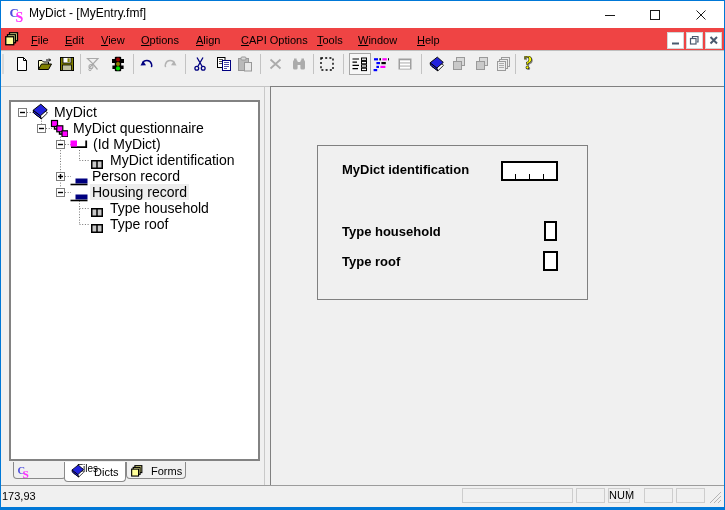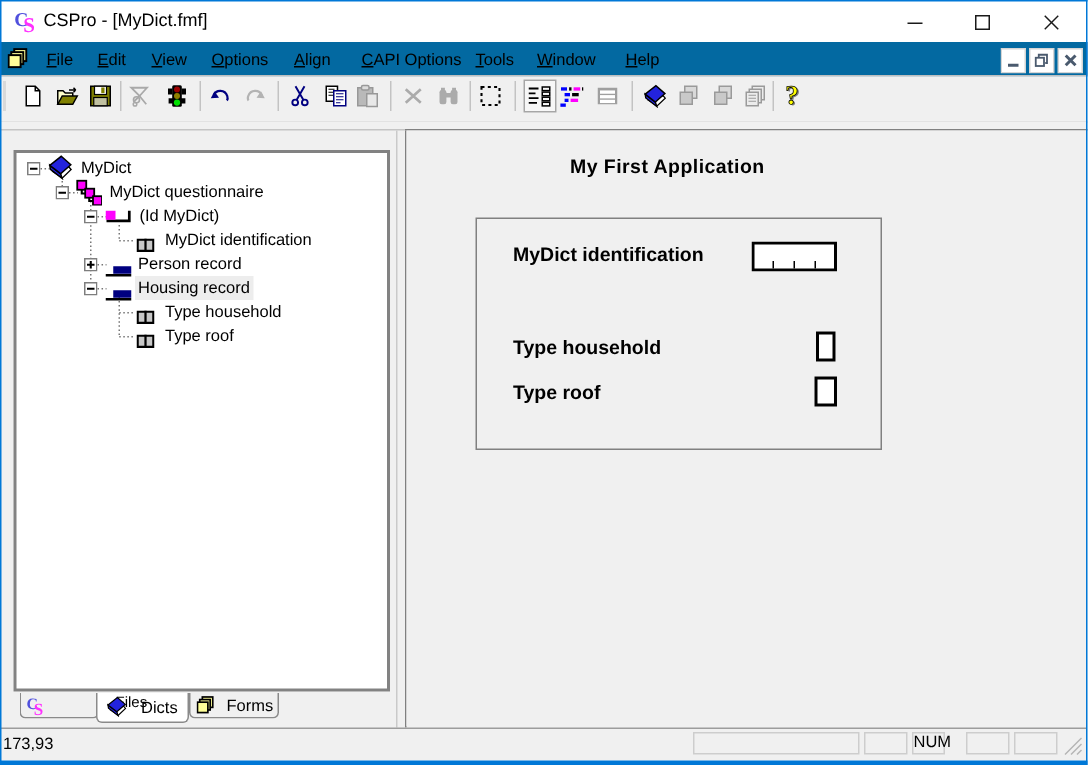--- a/index.html
+++ b/index.html
@@ -3,50 +3,50 @@
 <meta charset="utf-8">
 <style>
   html,body{margin:0;padding:0;}
   body{width:725px;height:510px;overflow:hidden;font-family:"Liberation Sans",sans-serif;}
   #win{position:absolute;left:0;top:0;width:725px;height:510px;background:#fff;}
   .abs{position:absolute;}
   
   #titlebar{position:absolute;left:0;top:1px;width:725px;height:27px;background:#fff;}
   #titletxt{position:absolute;left:29px;top:5px;font-size:12px;color:#000;}
   
-  #menubar{position:absolute;left:0;top:28px;width:725px;height:22px;background:#0369a1;border-bottom:1px solid #bfbfbf;}
+  #menubar{position:absolute;left:0;top:28px;width:725px;height:22px;background:#ef4444;border-bottom:1px solid #bfbfbf;}
   .mi{position:absolute;top:6px;font-size:11px;color:#000;}
   
   #toolbar{position:absolute;left:0;top:51px;width:725px;height:30px;background:#f0f0f0;border-bottom:1px solid #b9b9b9;}
   .tbtn{position:absolute;top:5px;width:16px;height:16px;}
   .tsep{position:absolute;top:3px;width:1px;height:20px;background:#c3c3c3;}
   
   #main{position:absolute;left:0;top:81px;width:725px;height:405px;background:#f0f0f0;}
   #treebox{position:absolute;left:9px;top:100px;width:251px;height:361px;background:#fff;border:2px solid #828282;box-sizing:border-box;}
   #rpane{position:absolute;left:271px;top:87px;width:453px;height:397px;background:#f0f0f0;}
-  .trow{position:absolute;font-size:11px;color:#000;height:16px;line-height:16px;white-space:nowrap;}
+  .trow{position:absolute;font-size:14px;color:#000;height:16px;line-height:16px;white-space:nowrap;}
   
   #statusbar{position:absolute;left:0;top:486px;width:725px;height:21px;background:#f0f0f0;}
   #bluebottom{position:absolute;left:0;top:507px;width:725px;height:3px;background:#0078d7;}
   .spanel{position:absolute;top:2px;height:15px;border:1px solid #cdcdcd;box-sizing:border-box;}
   .tab{position:absolute;font-size:11px;box-sizing:border-box;border:1px solid #8a8a8a;border-top:none;border-radius:0 0 4px 4px;background:#f0f0f0;}
 </style>
 </head>
 <body>
 <div id="win">
   <div class="abs" style="left:0;top:0;width:725px;height:1px;background:#0078d7;z-index:50;"></div>
   <div class="abs" style="left:0;top:0;width:1px;height:510px;background:#0078d7;z-index:50;"></div>
   <div class="abs" style="left:724px;top:0;width:1px;height:510px;background:#0078d7;z-index:50;"></div>
 
   <div id="titlebar">
     <div class="abs" id="applogo" style="left:10px;top:5px;width:16px;height:16px;"><svg width="16" height="16" viewBox="0 0 16 16">
           <text x="-0.5" y="11" font-size="13" font-weight="bold" fill="#5050dd" font-family="Liberation Serif,serif">C</text>
           <text x="5.5" y="15.5" font-size="14" font-weight="bold" fill="#ff30ff" font-family="Liberation Serif,serif">S</text>
         </svg></div>
-    <div id="titletxt">CSPro - [MyDict.fmf]</div>
+    <div id="titletxt">MyDict - [MyEntry.fmf]</div>
     <svg class="abs" style="left:598px;top:0;width:126px;height:28px;" viewBox="0 0 126 28">
       <line x1="7" y1="14.5" x2="17" y2="14.5" stroke="#1a1a1a" stroke-width="1"></line>
       <rect x="52.5" y="9.5" width="9" height="9" fill="none" stroke="#1a1a1a" stroke-width="1"></rect>
       <line x1="98.5" y1="9.5" x2="107.5" y2="18.5" stroke="#1a1a1a" stroke-width="1"></line>
       <line x1="107.5" y1="9.5" x2="98.5" y2="18.5" stroke="#1a1a1a" stroke-width="1"></line>
     </svg>
   </div>
 
   <div id="menubar">
     <div class="abs" id="mdidoc" style="left:5px;top:4px;width:15px;height:15px;"><svg width="15" height="15" viewBox="0 0 15 15">
@@ -336,21 +336,20 @@
         </svg></div>
     <div class="abs" style="left:94px;top:466px;font-size:11px;text-align:right;">Dicts</div>
     <div class="abs" style="left:131px;top:464px;width:13px;height:13px;" id="formsic"><svg width="13" height="13" viewBox="0 0 15 15">
           <rect x="4.5" y="0.75" width="8" height="8" fill="#ffff99" stroke="#000" stroke-width="1.3"></rect>
           <rect x="2.5" y="2.75" width="8" height="8" fill="#ffff99" stroke="#000" stroke-width="1.3"></rect>
           <rect x="0.75" y="4.75" width="8" height="8" fill="#ffff99" stroke="#000" stroke-width="1.3"></rect>
         </svg></div>
     <div class="abs" style="left:151px;top:465px;font-size:11px;text-align:center;">Forms</div>
   </div>
   <div id="rpane">
-    <div class="abs" style="left:109px;top:16px;font-size:13px;font-weight:bold;letter-spacing:0.3px;">My First Application</div>
     <div class="abs" style="left:46px;top:58px;width:269px;height:153px;border:1px solid #808080;"></div>
     <div class="abs" style="left:71px;top:75px;font-size:13px;font-weight:bold;">MyDict identification</div>
     <svg class="abs" style="left:230px;top:74px;width:57px;height:20px;" viewBox="0 0 57 20">
       <rect x="1" y="1" width="55" height="18" fill="#fff" stroke="#000" stroke-width="2"></rect>
       <line x1="14.5" y1="13" x2="14.5" y2="18" stroke="#000"></line>
       <line x1="28.5" y1="13" x2="28.5" y2="18" stroke="#000"></line>
       <line x1="42.5" y1="13" x2="42.5" y2="18" stroke="#000"></line>
     </svg>
     <div class="abs" style="left:71px;top:137px;font-size:13px;font-weight:bold;">Type household</div>
     <div class="abs" style="left:273px;top:134px;width:13px;height:20px;border:2px solid #000;box-sizing:border-box;background:#fff;"></div>

